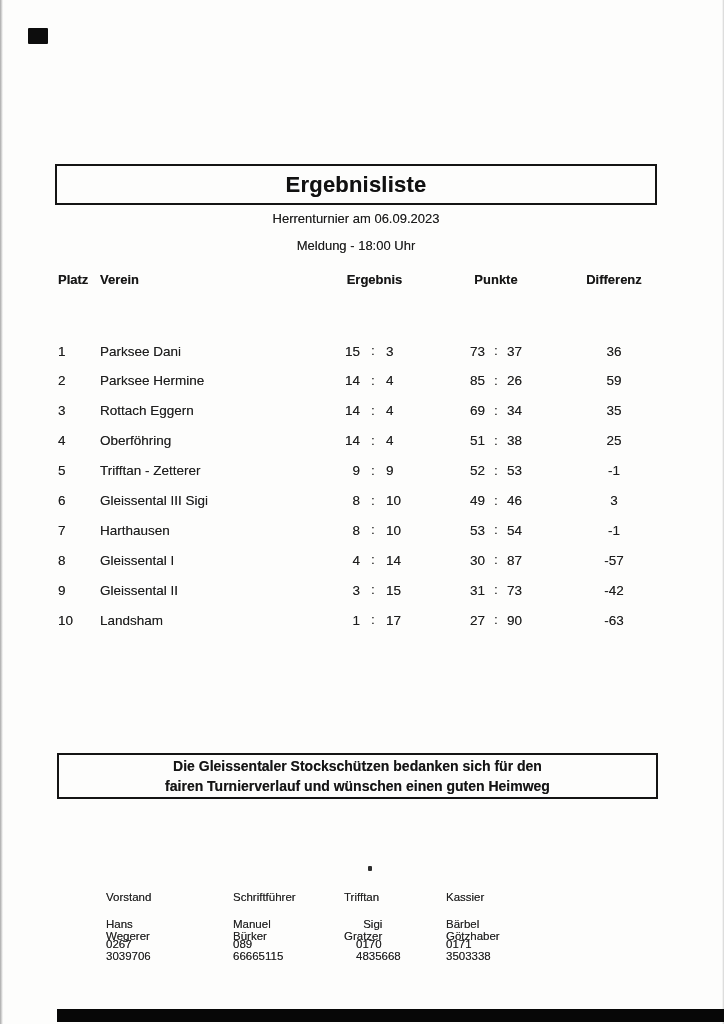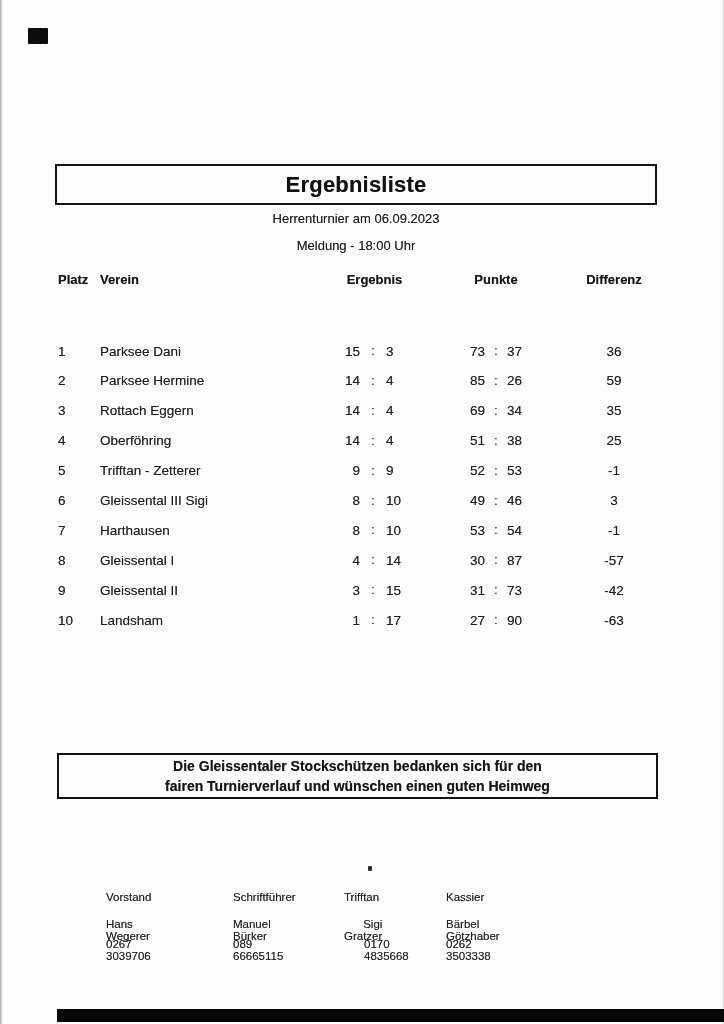--- a/index.html
+++ b/index.html
@@ -254,23 +254,23 @@
 
     <div class="f-col">
       <div class="f-role" style="left: 233px;">Schriftführer</div>
       <div class="f-name" style="left: 233px;">Manuel Bürker</div>
       <div class="f-phone" style="left: 233px;">089 66665115</div>
     </div>
 
     <div class="f-col">
       <div class="f-role" style="left: 344px;">Trifftan</div>
       <div class="f-name" style="left: 344px; text-align: right;">Sigi Gratzer</div>
-      <div class="f-phone" style="left: 364px;">0170 4835668</div>
+      <div class="f-phone" style="left: 356px;">0170 4835668</div>
     </div>
 
     <div class="f-col">
       <div class="f-role" style="left: 446px;">Kassier</div>
       <div class="f-name" style="left: 446px;">Bärbel Götzhaber</div>
-      <div class="f-phone" style="left: 446px;">0262 3503338</div>
+      <div class="f-phone" style="left: 446px;">0171 3503338</div>
     </div>
   </div>
 
 </div>
 
 </body></html>

